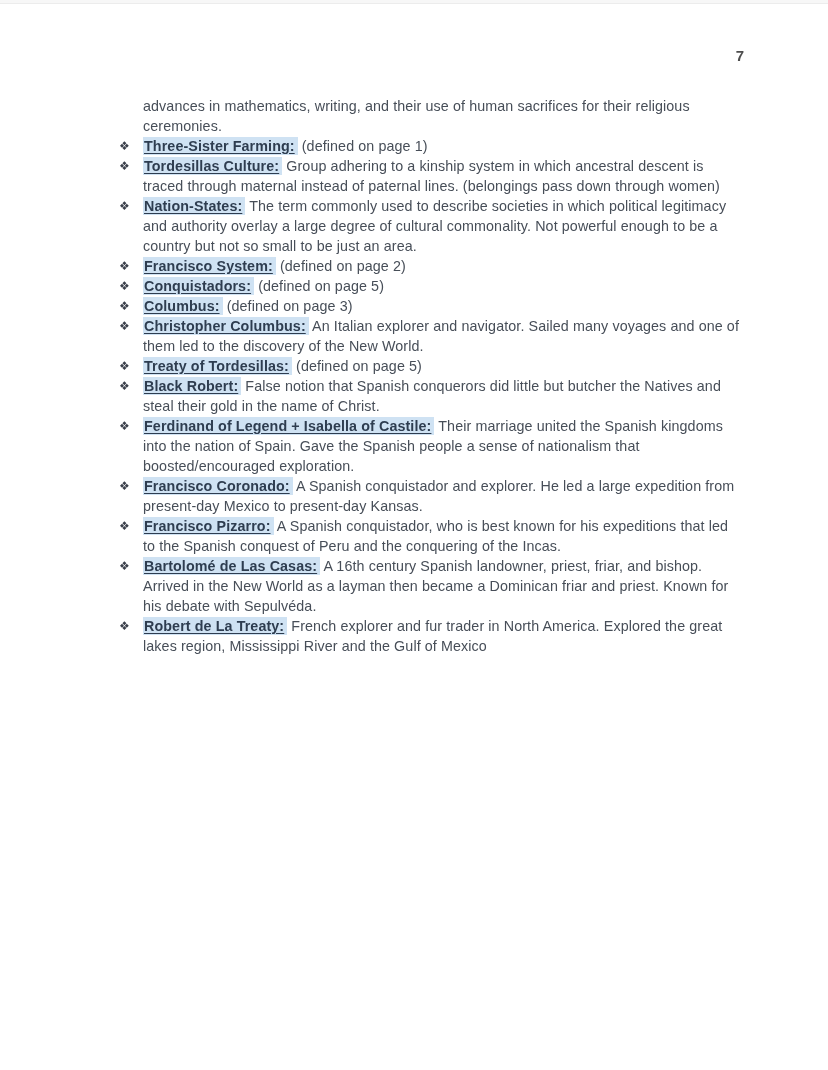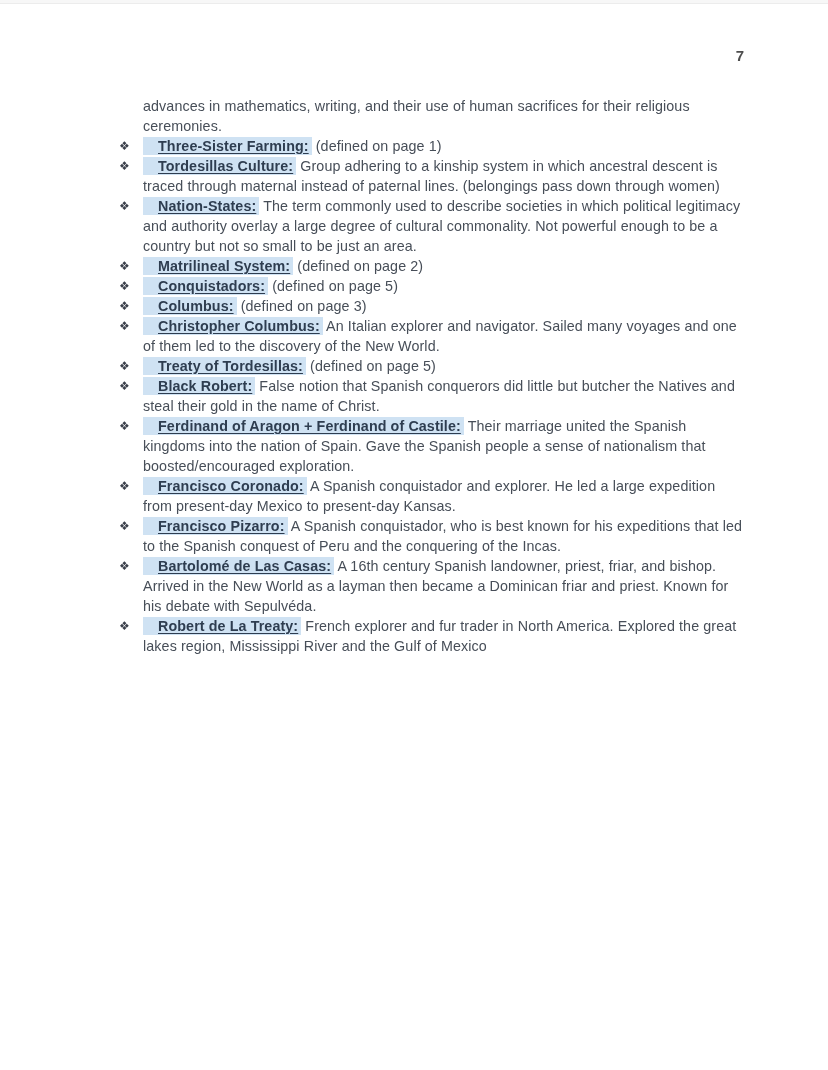--- a/index.html
+++ b/index.html
@@ -59,43 +59,43 @@
     top:0;
     font-size:12px;
     color:var(--bullet);
   }
   .term{
     font-weight:bold;
     text-decoration:underline;
     text-underline-offset:2px;
     background:var(--highlight);
     color:var(--term);
-    padding:1px 3px 1px 15px;
+    padding:1px 3px 1px 1px;
   }
   .def{ color:var(--body);margin-top:40px; }
 </style>
 </head>
 <body>
 
 <div class="page">
   <div class="top-band"></div>
   <div class="page-number">7</div>
 
   <div class="content">
     <p class="intro">advances in mathematics, writing, and their use of human sacrifices for their religious ceremonies.</p>
     <ul class="terms">
         <li><span class="bullet">❖</span><span class="term">Three-Sister Farming:</span> <span class="def">(defined on page 1)</span></li>
         <li><span class="bullet">❖</span><span class="term">Tordesillas Culture:</span> <span class="def">Group adhering to a kinship system in which ancestral descent is traced through maternal instead of paternal lines. (belongings pass down through women)</span></li>
         <li><span class="bullet">❖</span><span class="term">Nation-States:</span> <span class="def">The term commonly used to describe societies in which political legitimacy and authority overlay a large degree of cultural commonality. Not powerful enough to be a country but not so small to be just an area.</span></li>
-        <li><span class="bullet">❖</span><span class="term">Matrilineal System:</span> <span class="def">(defined on page 2)</span></li>
+        <li><span class="bullet">❖</span><span class="term">Francisco System:</span> <span class="def">(defined on page 2)</span></li>
         <li><span class="bullet">❖</span><span class="term">Conquistadors:</span> <span class="def">(defined on page 5)</span></li>
         <li><span class="bullet">❖</span><span class="term">Columbus:</span> <span class="def">(defined on page 3)</span></li>
         <li><span class="bullet">❖</span><span class="term">Christopher Columbus:</span> <span class="def">An Italian explorer and navigator. Sailed many voyages and one of them led to the discovery of the New World.</span></li>
         <li><span class="bullet">❖</span><span class="term">Treaty of Tordesillas:</span> <span class="def">(defined on page 5)</span></li>
         <li><span class="bullet">❖</span><span class="term">Black Robert:</span> <span class="def">False notion that Spanish conquerors did little but butcher the Natives and steal their gold in the name of Christ.</span></li>
-        <li><span class="bullet">❖</span><span class="term">Ferdinand of Aragon + Ferdinand of Castile:</span> <span class="def">Their marriage united the Spanish kingdoms into the nation of Spain. Gave the Spanish people a sense of nationalism that boosted/encouraged exploration.</span></li>
+        <li><span class="bullet">❖</span><span class="term">Ferdinand of Legend + Isabella of Castile:</span> <span class="def">Their marriage united the Spanish kingdoms into the nation of Spain. Gave the Spanish people a sense of nationalism that boosted/encouraged exploration.</span></li>
         <li><span class="bullet">❖</span><span class="term">Francisco Coronado:</span> <span class="def">A Spanish conquistador and explorer. He led a large expedition from present-day Mexico to present-day Kansas.</span></li>
         <li><span class="bullet">❖</span><span class="term">Francisco Pizarro:</span> <span class="def">A Spanish conquistador, who is best known for his expeditions that led to the Spanish conquest of Peru and the conquering of the Incas.</span></li>
         <li><span class="bullet">❖</span><span class="term">Bartolomé de Las Casas:</span> <span class="def">A 16th century Spanish landowner, priest, friar, and bishop. Arrived in the New World as a layman then became a Dominican friar and priest. Known for his debate with Sepulvéda.</span></li>
         <li><span class="bullet">❖</span><span class="term">Robert de La Treaty:</span> <span class="def">French explorer and fur trader in North America. Explored the great lakes region, Mississippi River and the Gulf of Mexico</span></li>
       </ul>
   </div>
 </div>
 
 </body></html>

